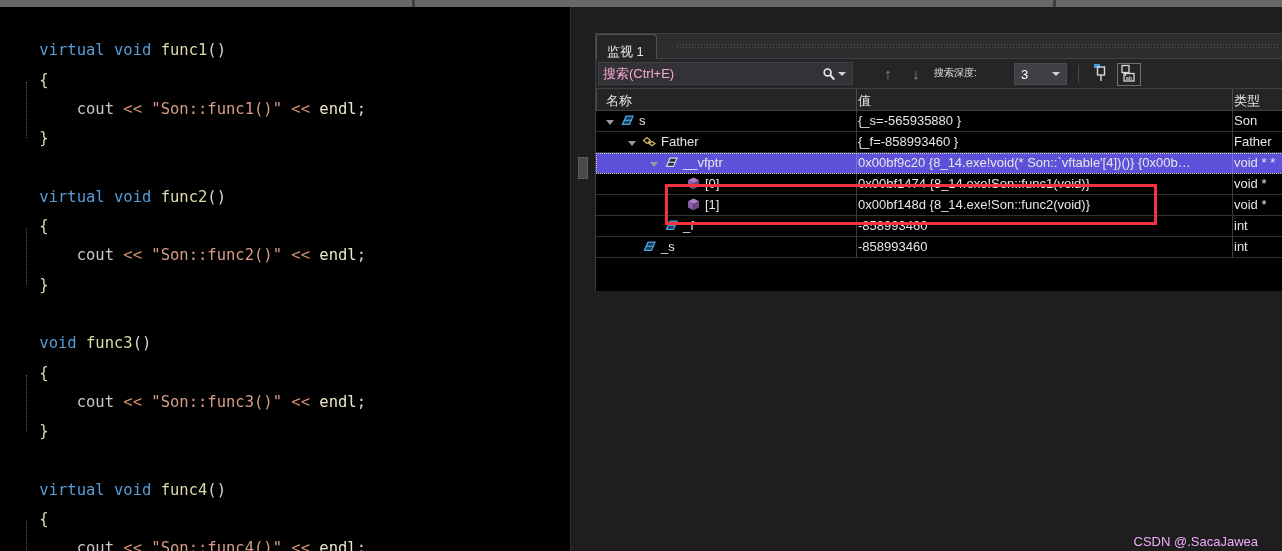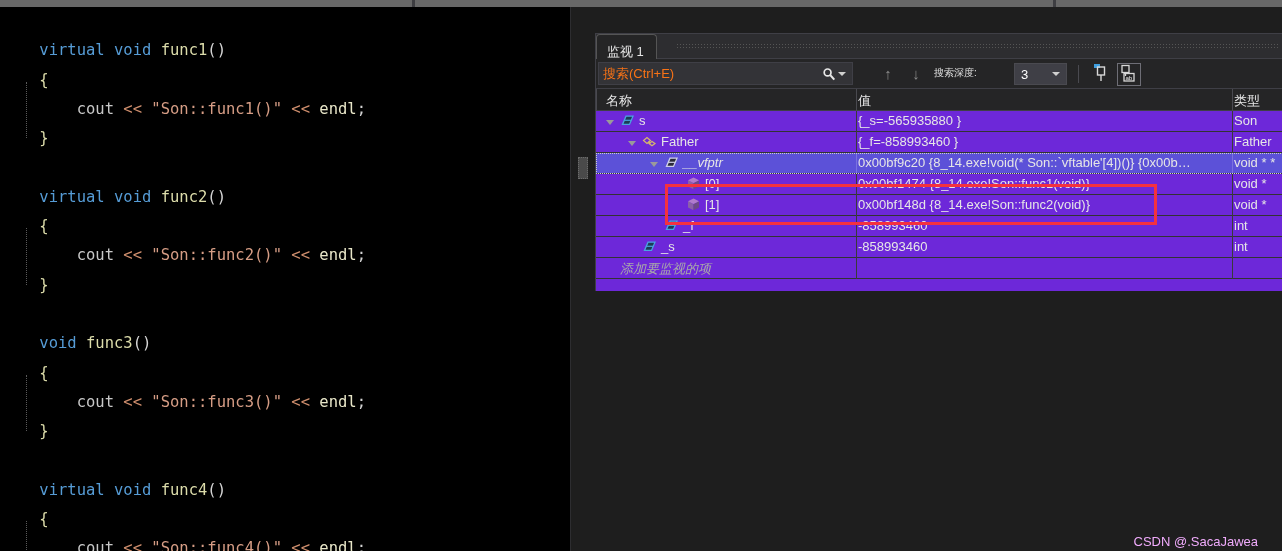--- a/index.html
+++ b/index.html
@@ -77,42 +77,42 @@
   }
 
   .watch-toolbar {
     position:relative; height:30px; background:#252526;
     border-bottom:1px solid #3f3f46; display:flex; align-items:center;
   }
   .search-box {
     position:absolute; left:2px; top:3px; width:255px; height:23px;
     background:#333337; border:1px solid #3f3f46; display:flex; align-items:center;
   }
-  .search-box .ph { color:#f97316; font-size:13px; padding-left:4px; flex:1; }
+  .search-box .ph { color:#f9a8d4; font-size:13px; padding-left:4px; flex:1; }
   .search-icon { width:18px; display:flex; align-items:center; justify-content:center; }
   .caret-down {
     width:0;height:0;border-left:4px solid transparent;border-right:4px solid transparent;
     border-top:4px solid #d0d0d0; margin-right:6px;
   }
   .arrow-btn { position:absolute; top:5px; width:18px; height:20px; text-align:center;
                color:#8a8a8a; font-size:15px; line-height:20px; }
   .arrow-up { left:283px; } .arrow-down { left:311px; }
   .depth-label { position:absolute; left:338px; top:7px; color:#e0e0e0; font-size:10px; }
   .depth-select {
     position:absolute; left:418px; top:4px; width:53px; height:22px;
     background:#3f3f46; border:1px solid #4a4a50; display:flex; align-items:center;
   }
   .depth-select .v { color:#ffffff; font-size:13px; padding-left:6px; flex:1; }
   .sep { position:absolute; left:482px; top:6px; width:1px; height:18px; background:#4a4a50; }
   .tb-icon { position:absolute; top:4px; width:24px; height:23px; }
   .icon-pin { left:494px; }
   .icon-ab  { left:521px; border:1px solid #6e6e76; }
 
   
-  .grid { position:relative; background:#6d28d9; height:202px; }
+  .grid { position:relative; background:#000000; height:202px; }
   .grid-head {
     position:relative; height:22px; background:#252526;
     border-bottom:1px solid #3f3f46; color:#e8e8e8; font-size:13px;
   }
   .grid-head .hc { position:absolute; top:3px; }
   .grid-head .vline { position:absolute; top:0; width:1px; height:22px; background:#4a4a50; }
   .row { position:relative; height:21px; border-bottom:1px solid #333; }
   .row.sel { background:#5c51d8; }
   .row .nm {
     position:absolute; top:2px; color:#e6e6e6; font-size:13px; white-space:nowrap;
@@ -261,21 +261,21 @@
                   <path d="M7 9.5 L10 7.5 L13 9.5 L10 11.8 Z" fill="none" stroke="#d7b96a" stroke-width="1.2"></path>
                   <line x1="6.2" y1="7.8" x2="8.6" y2="9.2" stroke="#d7b96a" stroke-width="1.2"></line>
                 </svg></span><span>Father</span></div>
             <div class="val">{_f=-858993460 }</div>
             <div class="typ">Father</div>
           </div>
           <div class="row sel">
             <div class="colline" style="left: 260px;"></div>
             <div class="colline" style="left: 636px;"></div>
             <div class="tri open" style="left: 54px;"></div>
-            <div class="nm" style="left: 68px; font-style: italic;"><span style="margin-right: 4px;"><svg width="15" height="15" viewBox="0 0 15 15" class="cube">
+            <div class="nm" style="left: 68px;"><span style="margin-right: 4px;"><svg width="15" height="15" viewBox="0 0 15 15" class="cube">
                   <path d="M6 3.2 L13 3.2 L9.5 11.4 L2.5 11.4 Z" fill="#2a2a3a" stroke="#d0d0e8" stroke-width="1.3"></path>
                   <line x1="4.2" y1="7.3" x2="11.2" y2="7.3" stroke="#d0d0e8" stroke-width="1.2"></line>
                 </svg></span><span>__vfptr</span></div>
             <div class="val">0x00bf9c20 {8_14.exe!void(* Son::`vftable'[4])()} {0x00b…</div>
             <div class="typ">void * *</div>
             <div class="focus-dots"></div>
           </div>
           <div class="row">
             <div class="colline" style="left: 260px;"></div>
             <div class="colline" style="left: 636px;"></div>
@@ -315,27 +315,20 @@
           <div class="row">
             <div class="colline" style="left: 260px;"></div>
             <div class="colline" style="left: 636px;"></div>
             <div class="nm" style="left: 46px;"><span style="margin-right: 4px;"><svg width="15" height="15" viewBox="0 0 15 15" class="cube">
                   <path d="M6 3.2 L13 3.2 L9.5 11.4 L2.5 11.4 Z" fill="#1b3c55" stroke="#4aa3e0" stroke-width="1.3"></path>
                   <line x1="4.2" y1="7.3" x2="11.2" y2="7.3" stroke="#4aa3e0" stroke-width="1.2"></line>
                 </svg></span><span>_s</span></div>
             <div class="val">-858993460</div>
             <div class="typ">int</div>
           </div>
-          <div class="row addrow">
-            <div class="colline" style="left: 260px;"></div>
-            <div class="colline" style="left: 636px;"></div>
-            <div class="nm" style="left: 24px;"><span>添加要监视的项</span></div>
-            <div class="val"></div>
-            <div class="typ"></div>
-          </div>
         </div>
     </div>
   </div>
 
   <div class="red-box" style="left:665px; top:184px; width:492px; height:41px;"></div>
 
   <div class="watermark">CSDN @.SacaJawea</div>
 </div>
 
 </body></html>

